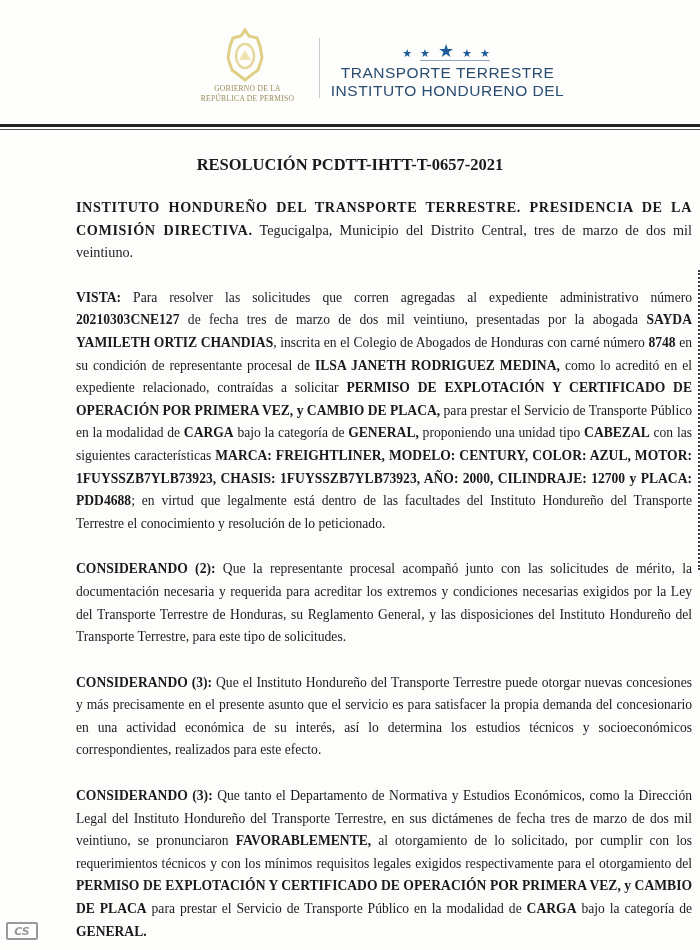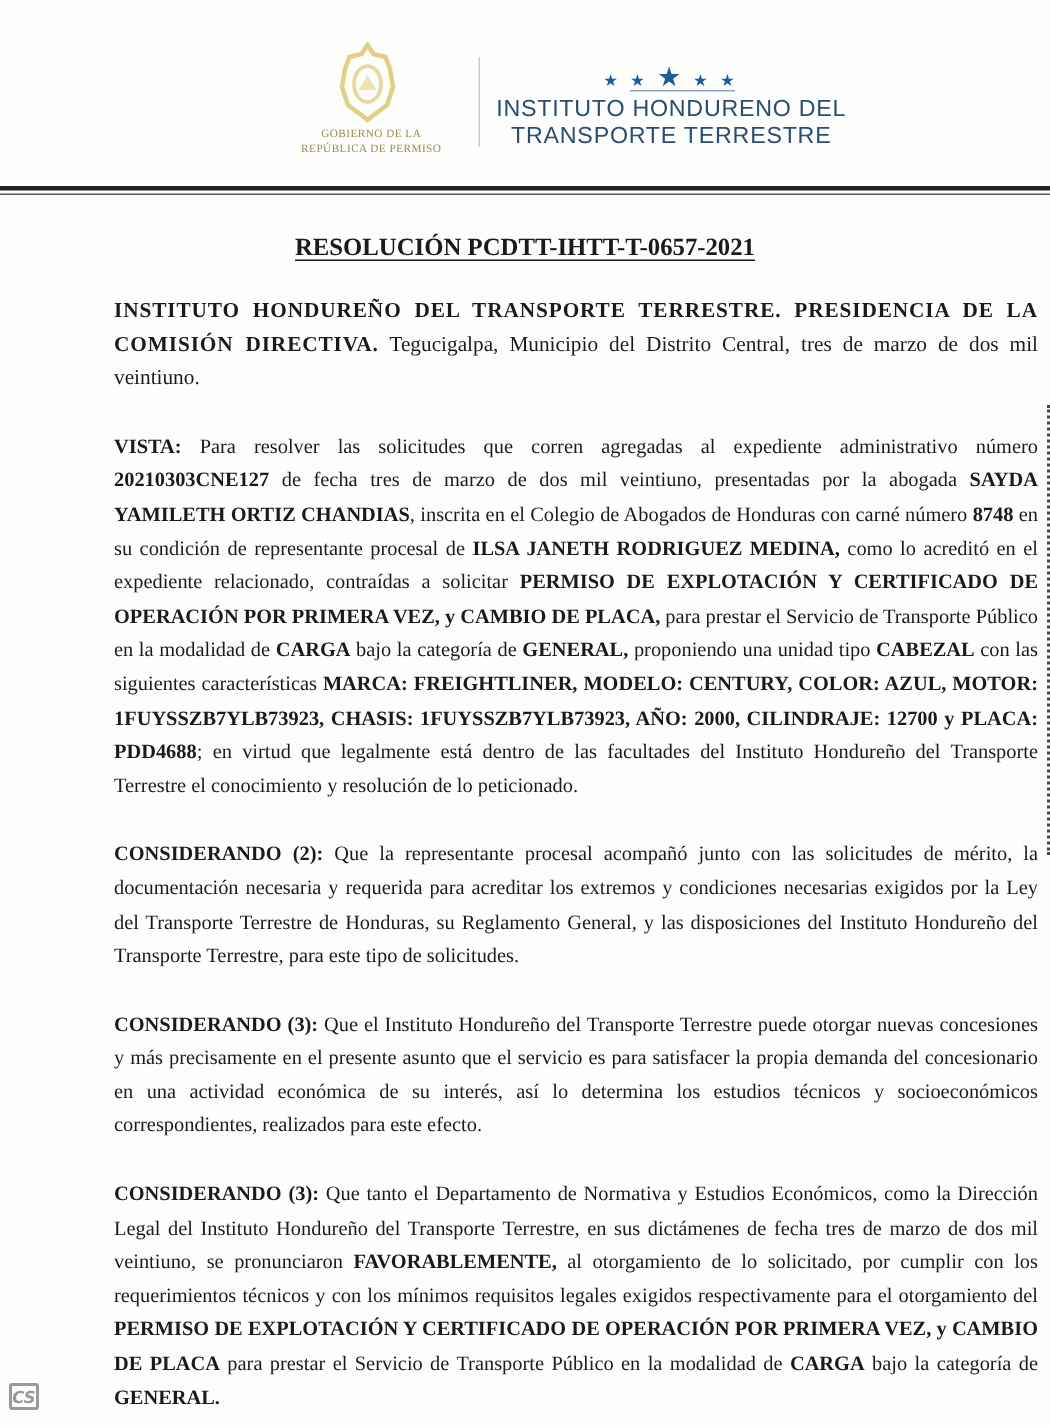--- a/index.html
+++ b/index.html
@@ -9,52 +9,52 @@
   .gov-text { position:absolute; left:180px; top:84px; width:135px; text-align:center; font-size:7.5px; line-height:10px; color:#9a8c5a; letter-spacing:0.3px; font-family:"Liberation Serif", serif; }
   .vline { position:absolute; left:319px; top:38px; width:1px; height:60px; background:#c9c9c9; }
   .stars { position:absolute; left:395px; top:40px; width:110px; height:24px; text-align:center; color:#1d5c9a; font-size:11px; letter-spacing:8px; }
   .stars .big { font-size:18px; }
   .star-rule { position:absolute; left:420px; top:60px; width:70px; height:1px; background:#8aa6c4; }
   .inst-name { position:absolute; left:325px; top:64px; width:245px; text-align:center; font-family:"Liberation Sans", sans-serif; font-size:15.5px; line-height:18px; color:#2a4d70; letter-spacing:0.5px; font-weight:300; }
   .rule-thick { position:absolute; left:0; top:124px; width:700px; height:3px; background:#222; }
   .rule-thin { position:absolute; left:0; top:129px; width:700px; height:1px; background:#555; }
 
   .title { position:absolute; left:0; top:155px; width:700px; text-align:center; font-weight:bold; font-size:16.5px; }
-  .title span { text-decoration:underline; text-underline-offset:3px;margin-top:36px; }
+  .title span { text-underline-offset:3px;margin-top:36px; }
 
   .doc { position:absolute; left:76px; top:196px; width:616px; font-size:13.6px; line-height:22.6px; text-align:justify; }
   .doc p { margin:0 0 23px 0; }
   .doc b { font-weight:bold; }
   .doc .intro { font-size:14.2px; }
   .doc .intro b { letter-spacing:0.6px;margin-top:16px; }
 
   .margin-dots { position:absolute; right:0; top:270px; width:3px; height:300px; border-right:2px dotted #444; }
 
   .footer { position:absolute; left:6px; top:920px; height:22px; display:flex; align-items:center; font-family:"DejaVu Sans", sans-serif; color:#9a9a9a; font-size:14px; }
-  .cs-logo { width:20px; height:18px; border:2px solid #999; border-radius:2px; font-weight:bold; font-size:11px; color:#999; display:flex; align-items:center; justify-content:center; margin-right:6px; box-sizing:border-box;font-style:italic; }
+  .cs-logo { width:32px; height:18px; border:2px solid #999; border-radius:2px; font-weight:bold; font-size:11px; color:#999; display:flex; align-items:center; justify-content:center; margin-right:6px; box-sizing:border-box;font-style:italic; }
 </style>
 </head>
 <body>
 
 <div class="header">
   <svg class="crest" viewBox="0 0 46 54">
     <path d="M23 2 L27 8 L35 10 L38 18 L40 30 L36 42 L28 48 L23 52 L18 48 L10 42 L6 30 L8 18 L11 10 L19 8 Z" fill="none" stroke="#e0cf86" stroke-width="3"></path>
     <ellipse cx="23" cy="28" rx="9" ry="12" fill="none" stroke="#e6d89c" stroke-width="2.5"></ellipse>
     <path d="M17 32 L23 22 L29 32 Z" fill="#efe3b0"></path>
   </svg>
   <div class="gov-text">
     <div>GOBIERNO DE LA</div>
     <div>REPÚBLICA DE PERMISO</div>
   </div>
   <div class="vline"></div>
   <div class="stars">★★<span class="big">★</span>★★</div>
   <div class="star-rule"></div>
   <div class="inst-name">
+    <div>TRANSPORTE TERRESTRE</div>
     <div>INSTITUTO HONDURENO DEL</div>
-    <div>TRANSPORTE TERRESTRE</div>
   </div>
   <div class="rule-thick"></div>
   <div class="rule-thin"></div>
 </div>
 
 <div class="title"><span>RESOLUCIÓN PCDTT-IHTT-T-0657-2021</span></div>
 
 <div class="doc">
   <p class="intro"><b>INSTITUTO HONDUREÑO DEL TRANSPORTE TERRESTRE. PRESIDENCIA DE LA COMISIÓN DIRECTIVA.</b><span> Tegucigalpa, Municipio del Distrito Central, tres de marzo de dos mil veintiuno.</span></p>
 

